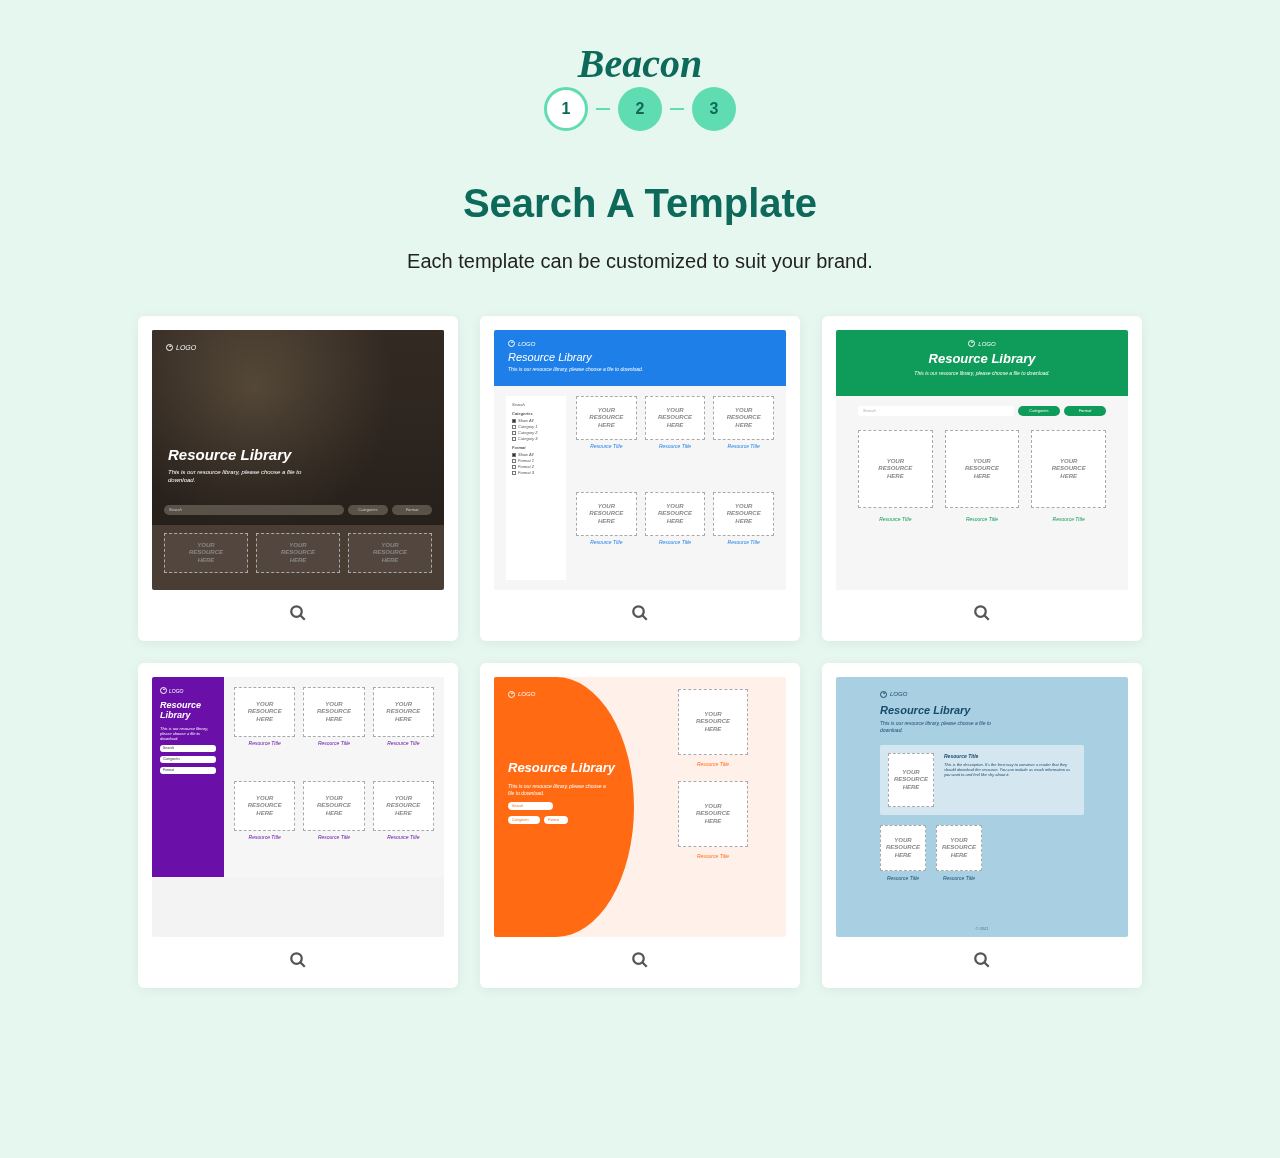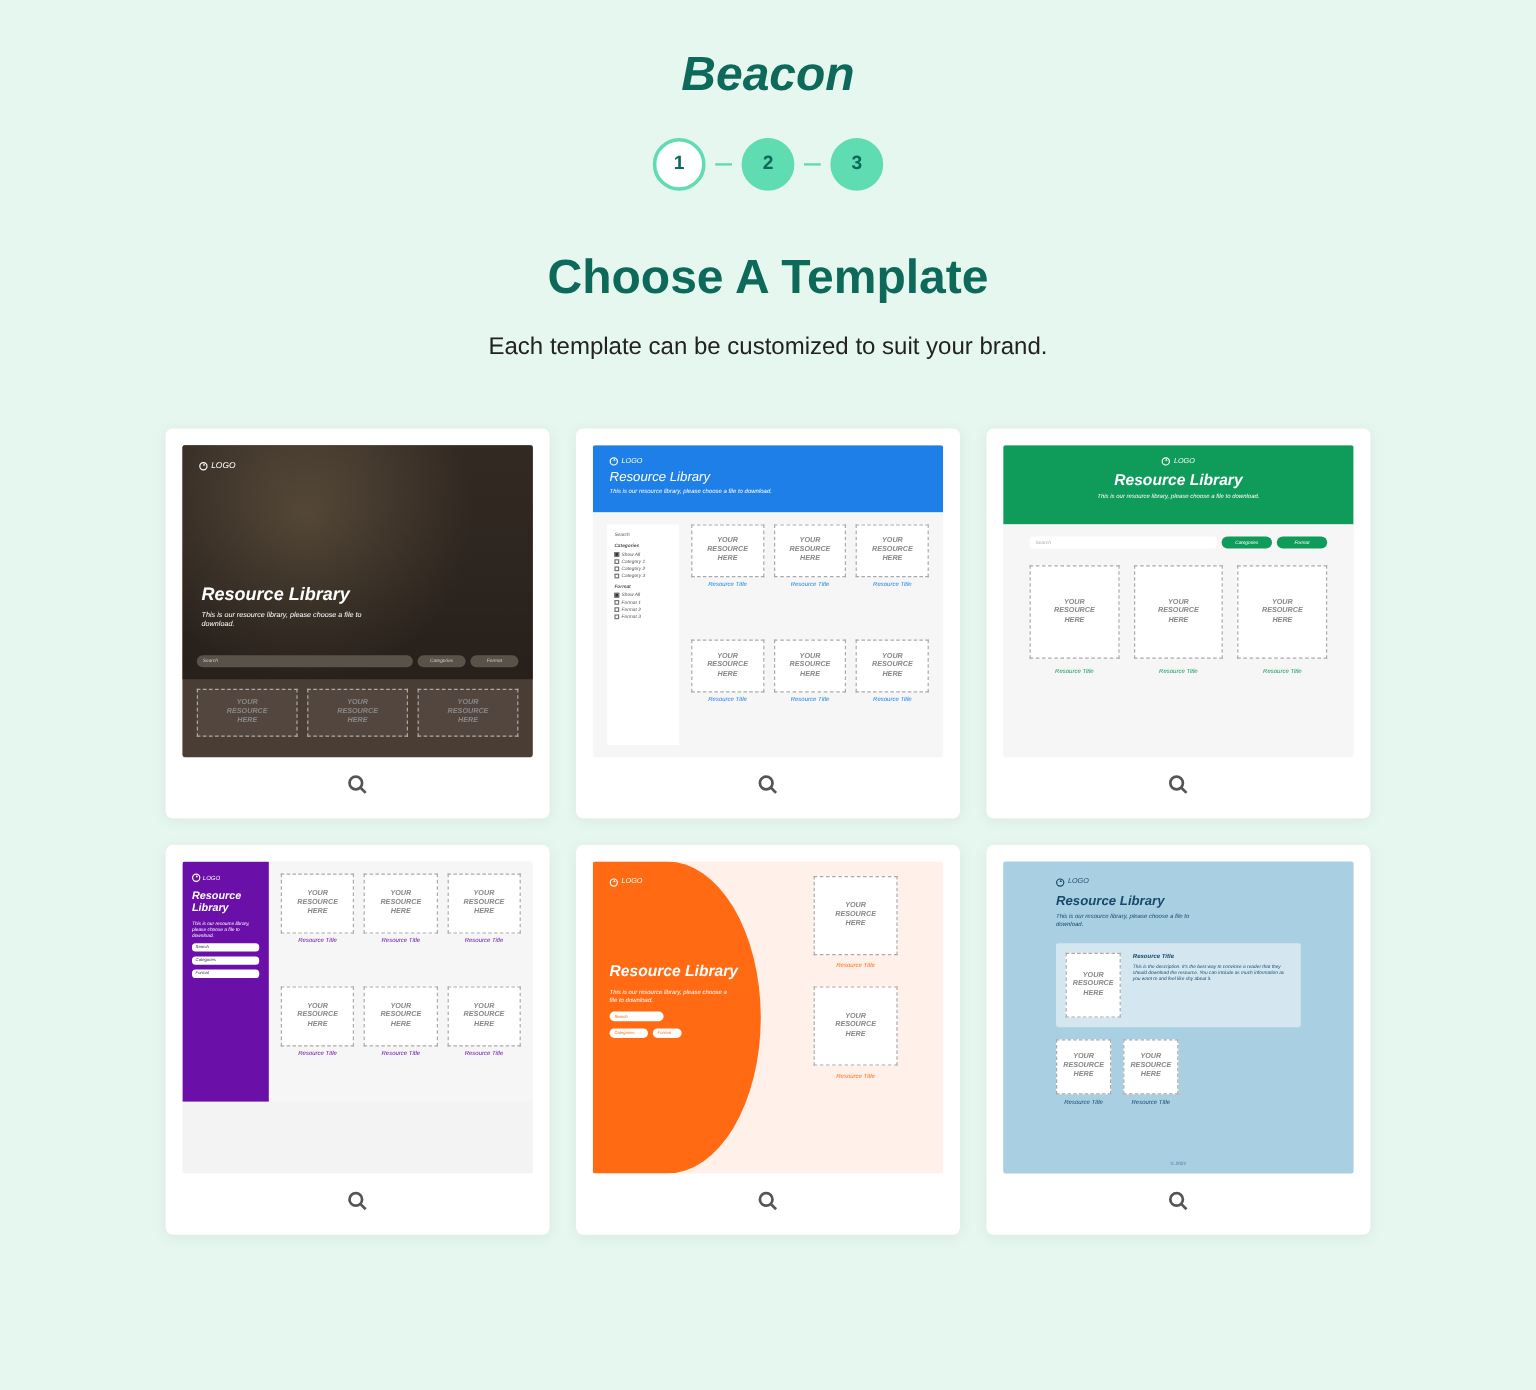--- a/index.html
+++ b/index.html
@@ -5,26 +5,25 @@
   * { box-sizing: border-box; margin: 0; padding: 0; }
   body {
     font-family: -apple-system, BlinkMacSystemFont, "Segoe UI", Helvetica, Arial, sans-serif;
     background: #e6f7ef;
     width: 1280px;
     min-height: 1158px;
     padding: 40px 0;
   }
   .logo {
     text-align: center;
-    font-family: Liberation Sans, sans-serif;
+    font-family: Liberation Serif, serif;
     font-size: 40px;
     font-weight: bold;
     font-style: italic;
     color: #0d6a5a;
-    margin-bottom: 30px;
   }
   .stepper {
     display: flex;
     justify-content: center;
     align-items: center;
     gap: 8px;
     margin-bottom: 50px;
   }
   .step {
     width: 44px; height: 44px;
@@ -43,21 +42,21 @@
     text-align: center;
     font-size: 40px;
     color: #0d6a5a;
     font-weight: 700;
     margin-bottom: 24px;
   }
   .subtitle {
     text-align: center;
     font-size: 20px;
     color: #222;
-    margin-bottom: 56px;
+    margin-bottom: 43px;
   }
   .grid {
     display: grid;
     grid-template-columns: repeat(3, 320px);
     gap: 22px;
     justify-content: center;
     padding: 0 60px;
   }
   .card {
     background: #fff;
@@ -183,21 +182,21 @@
 <div class="logo">Beacon</div>
 
 <div class="stepper">
   <div class="step step-1">1</div>
   <div class="dash"></div>
   <div class="step step-2">2</div>
   <div class="dash"></div>
   <div class="step step-3">3</div>
 </div>
 
-<h1>Choose A Template</h1>
+<h1>Search A Template</h1>
 <p class="subtitle">Each template can be customized to suit your brand.</p>
 
 <div class="grid">
 
   <div class="card">
     <div class="thumb t1">
       <div class="hero">
         <div class="tlogo">
             <span class="circ"></span>
             <span>LOGO</span>

